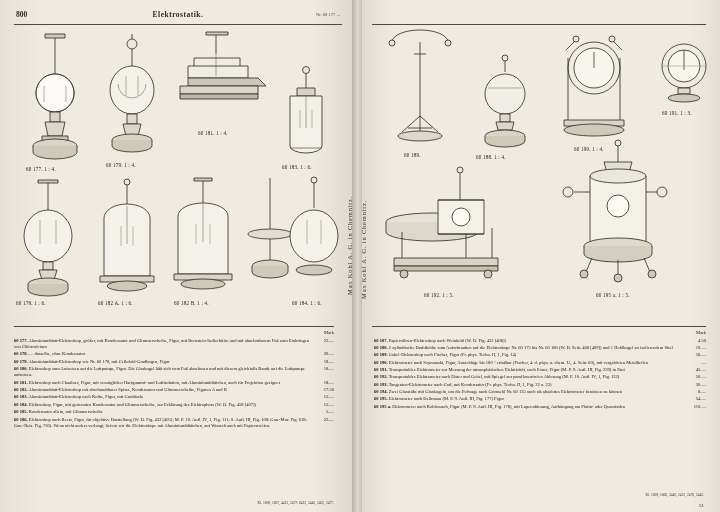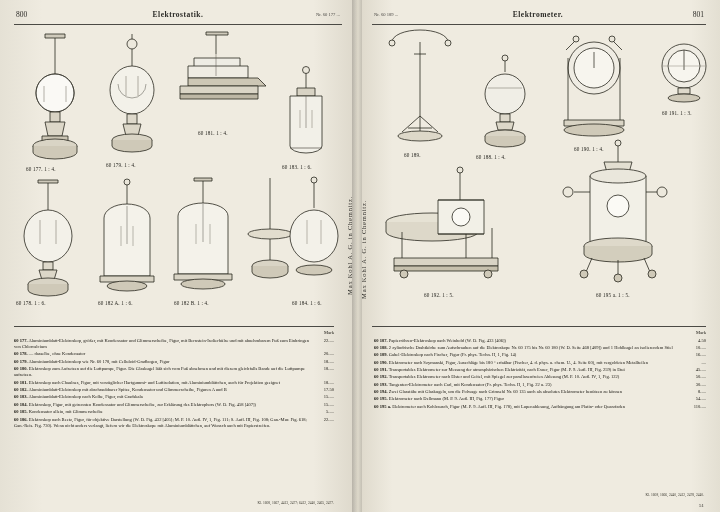--- a/index.html
+++ b/index.html
@@ -6,21 +6,21 @@
   body{width:720px;height:512px;overflow:hidden;font-family:"Liberation Serif",serif;}
   #page{position:relative;width:720px;height:512px;background:#7a7a74;}
   .spread{position:absolute;inset:0;display:flex;}
   .leaf{position:relative;background:#e9e5da;box-sizing:border-box;}
   .leaf.left{width:356px;height:512px;background:linear-gradient(90deg,#e5e1d5 0%,#efebe0 12%,#efebe0 88%,#ddd8cb 100%);}
   .leaf.right{width:364px;height:512px;background:linear-gradient(90deg,#dcd7c9 0%,#efebe0 10%,#efebe0 92%,#e3dfd2 100%);}
   .gutter{position:absolute;left:352px;top:0;width:10px;height:512px;
      background:linear-gradient(90deg,rgba(0,0,0,.18),rgba(0,0,0,.05) 40%,rgba(0,0,0,.0) 60%,rgba(0,0,0,.12));}
   
   .hdr{position:absolute;top:10px;left:0;right:0;height:12px;font-size:7.5px;color:#2b2a26;}
-  .hdr .pg{position:absolute;font-weight:normal;}
+  .hdr .pg{position:absolute;font-weight:bold;}
   .hdr .ttl{position:absolute;width:100%;text-align:center;letter-spacing:.5px;font-weight:bold;}
   .hdr .sub{position:absolute;font-size:4.6px;color:#4a4844;}
   .rule{position:absolute;height:1px;background:#4b4a45;}
   
   .vert{position:absolute;writing-mode:vertical-rl;transform:rotate(180deg);
         font-size:6.5px;letter-spacing:.8px;color:#2e2d29;}
   
   .figs{position:absolute;left:0;right:0;}
   .fig{position:absolute;}
   .cap{position:absolute;font-size:5.1px;color:#26251f;white-space:nowrap;letter-spacing:.2px;}
@@ -231,25 +231,20 @@
         <div class="body"><b>60 186.</b> <span>Elektroskop nach Beetz, Figur, für objektive Darstellung (W. D. Fig. 432 [405]; M. P. 10. Aufl. IV, 1, Fig. 111; S. Aufl. III, Fig. 108; Gan.-Mur. Fig. 618; Gan.-Reis. Fig. 730). Wenn nicht anders verlangt, liefern wir die Elektroskope mit Aluminiumblättchen, auf Wunsch auch mit Papierstreifen.</span></div>
         <div class="price">22.—</div>
       </div>
     </div>
 
     <div class="foot" style="right:22px;bottom:6px;">Kl. 1608, 1667, 4413, 2477;  6412, 2440, 2465, 2477.</div>
   </div>
 
   <div class="leaf right">
 
-    <div class="hdr">
-      <span class="sub" style="left:18px;top:2px">Nr. 60 189 ...</span>
-      <span class="ttl">Elektrometer.</span>
-      <span class="pg" style="right:16px;top:0">801</span>
-    </div>
     <div class="rule" style="left:16px;right:14px;top:24px;"></div>
 
     <div class="vert" style="left:4px;top:200px;">Max Kohl A. G. in Chemnitz.</div>
 
     <div class="figs" style="top:28px;height:300px;">
 
       <div class="fig drw" style="left:22px;top:4px;">
         <svg width="84" height="118" viewBox="0 0 84 118">
           <g fill="none" stroke="#2a2820" stroke-width="0.8">
             <path d="M14 10 a28 12 0 0 1 56 0"></path>

